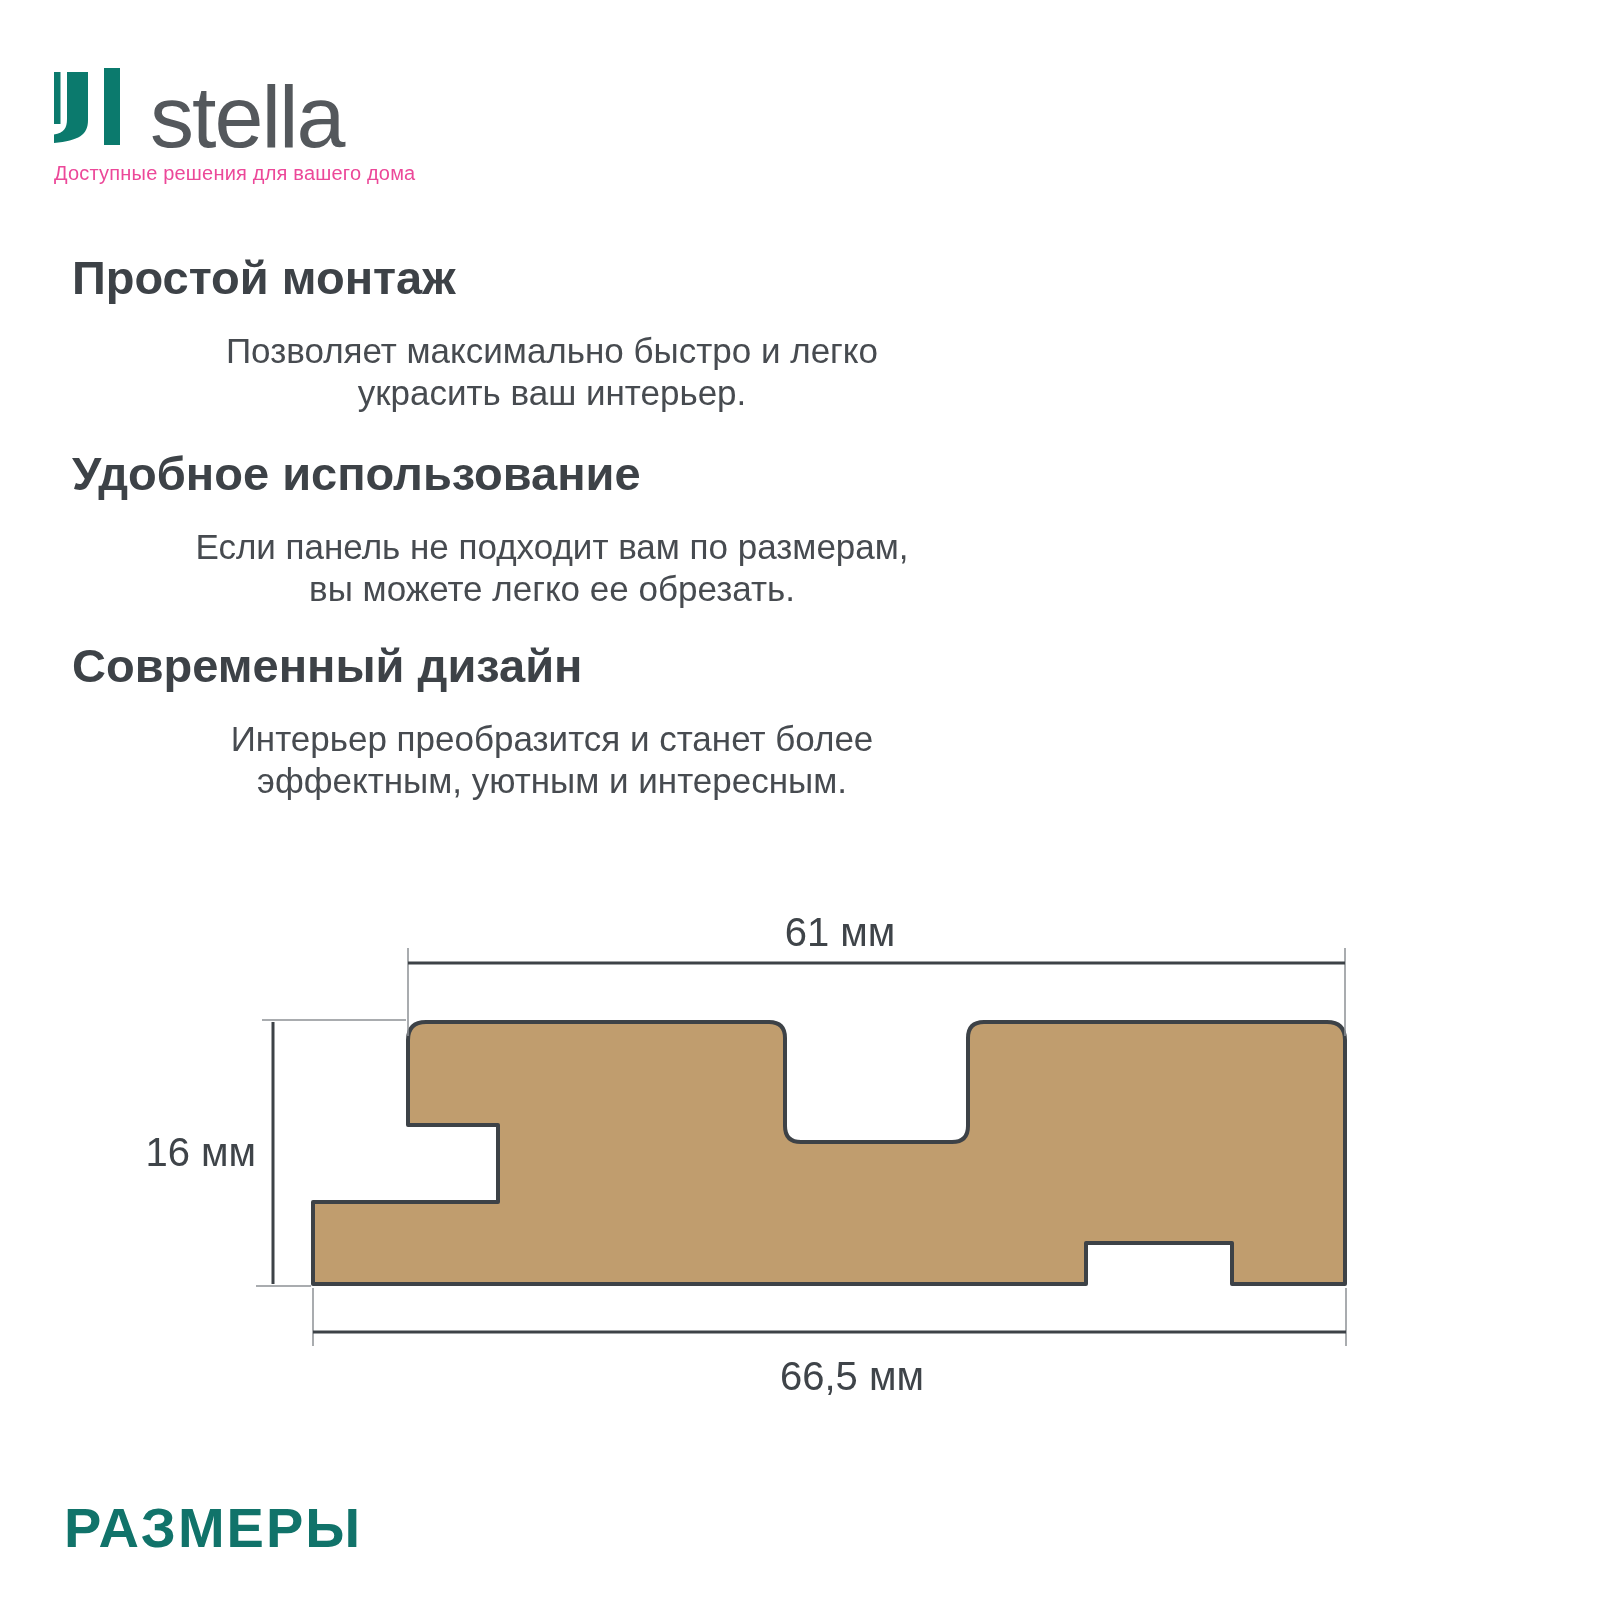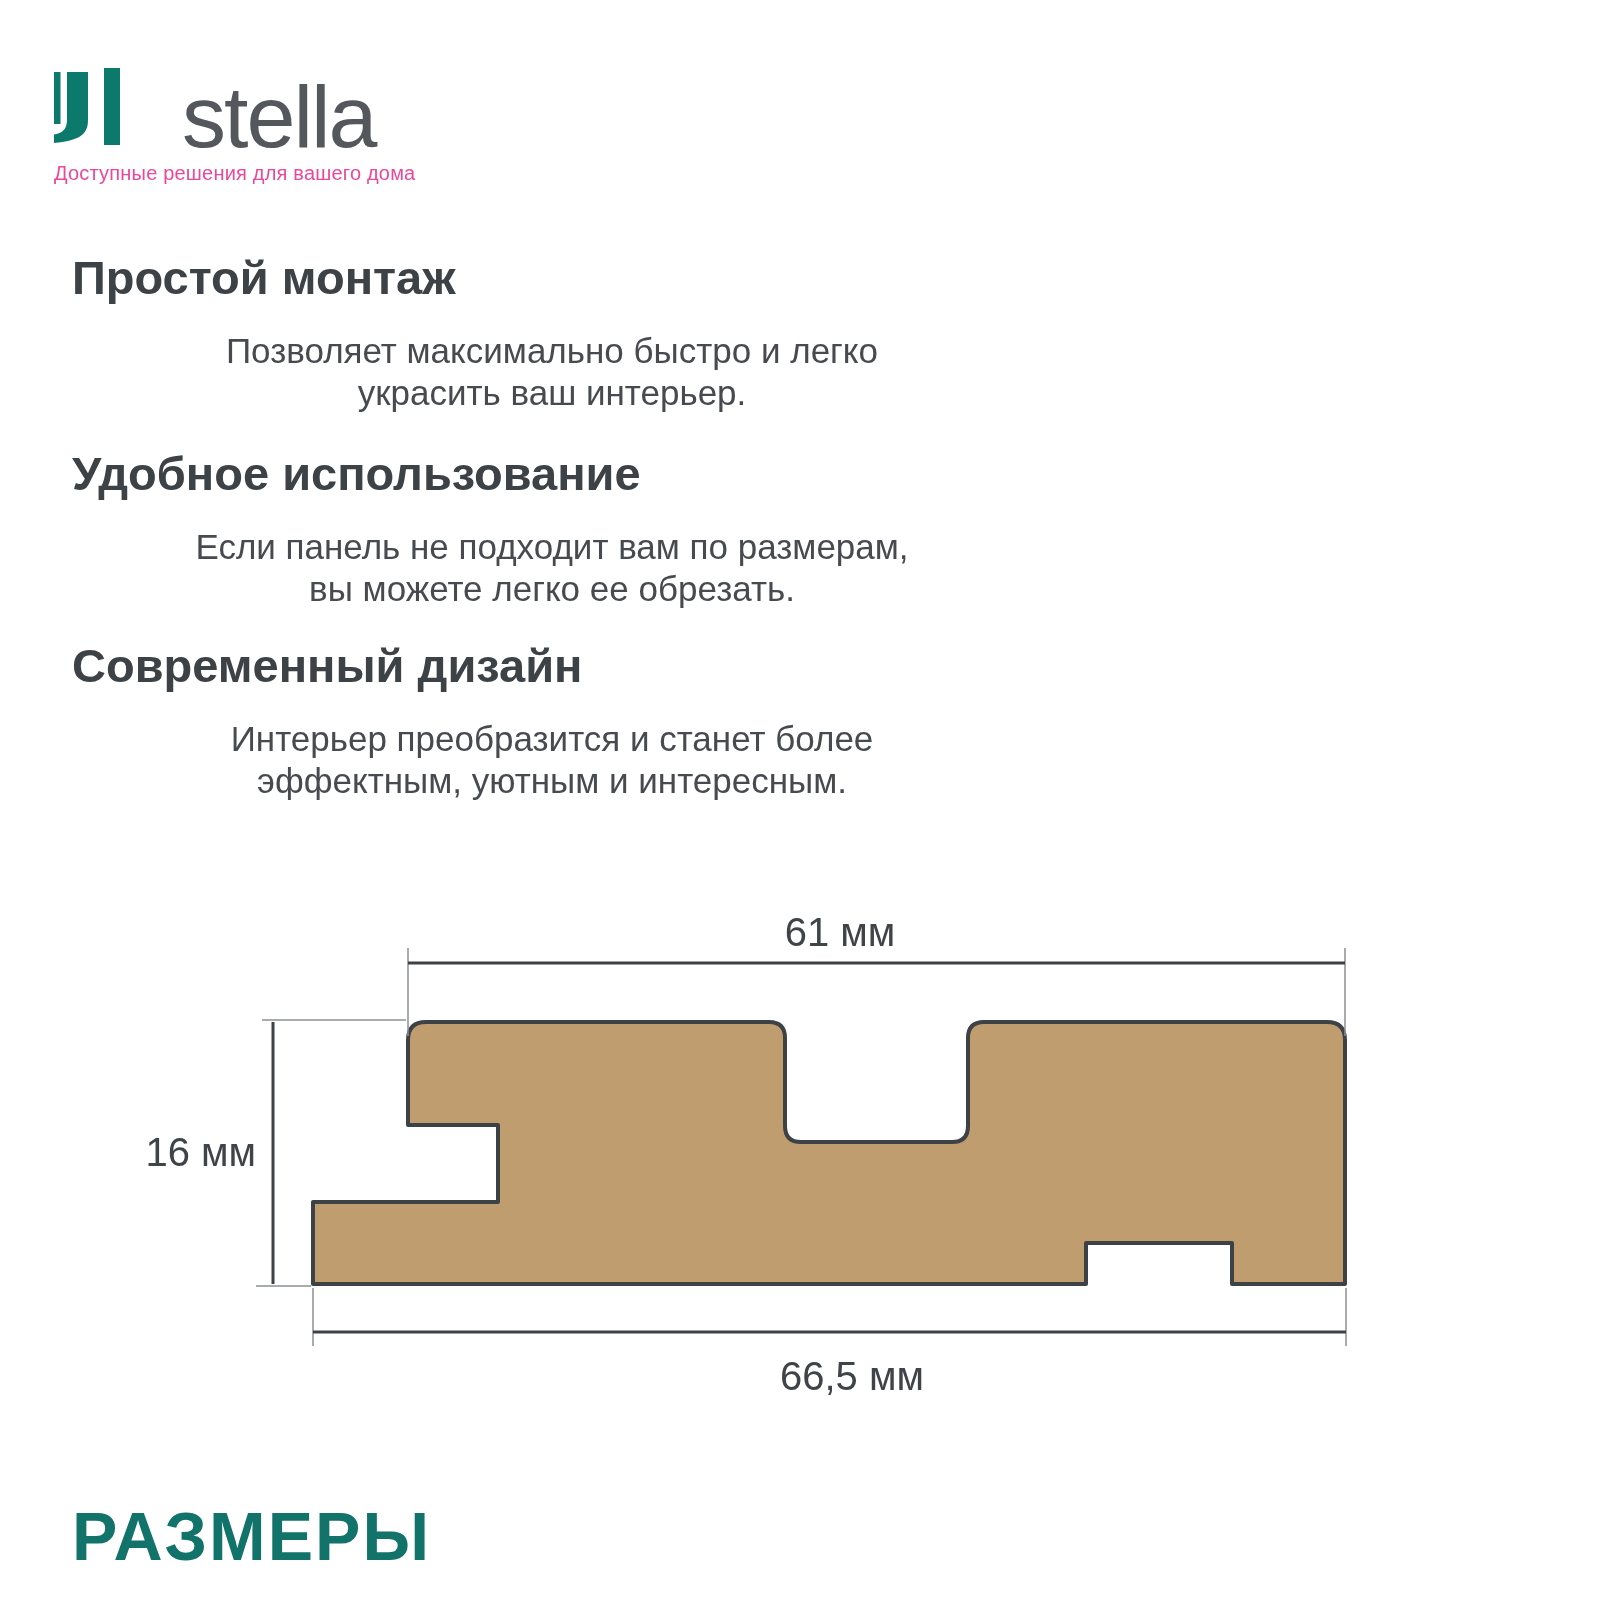--- a/index.html
+++ b/index.html
@@ -8,21 +8,21 @@
     width:1620px;height:1620px;
     background:#ffffff;
     overflow:hidden;
     font-family:"Liberation Sans", sans-serif;
   }
   
   .logo-icon{position:absolute;left:52px;top:66px;width:78px;height:80px;}
   .brand{
     position:absolute;left:150px;top:72px;
     font-size:88px;line-height:90px;font-weight:500;
-    letter-spacing:-2px;color:#54585c;margin-left:32px;
+    letter-spacing:-2px;color:#54585c;
   }
   .tagline{
     position:absolute;left:54px;top:160px;
     font-size:20px;line-height:26px;color:#ec4899;letter-spacing:.2px;
   }
   
   .feature{position:absolute;left:72px;width:960px;}
   .feature.f1{top:250px;}
   .feature.f2{top:446px;}
   .feature.f3{top:638px;}
@@ -37,22 +37,22 @@
   .diagram{position:absolute;left:0;top:0;width:1620px;height:1620px;}
   .panel-shape{fill:#c09d6e;stroke:#3d4247;stroke-width:4;stroke-linejoin:round;}
   .ext-line{stroke:#8d9195;stroke-width:1.5;fill:none;}
   .dim-line{stroke:#3d4247;stroke-width:3;fill:none;}
   .dim-label{
     font-family:"Liberation Sans", sans-serif;
     font-size:40px;fill:#3f4449;
   }
   
   .section-title{
-    position:absolute;left:56px;top:1480px;margin:16px;
-    font-size:68px;line-height:80px;font-weight:700;
+    position:absolute;left:56px;top:1480px;margin:8px;
+    font-size:56px;line-height:80px;font-weight:700;
     letter-spacing:2px;color:#11736a;
   }
 </style>
 </head>
 <body>
 
 <div class="page">
 
   <svg class="logo-icon" viewBox="0 0 78 80" aria-hidden="true">
     <rect x="2" y="6" width="6.5" height="52" fill="#0b7a6d"></rect>

